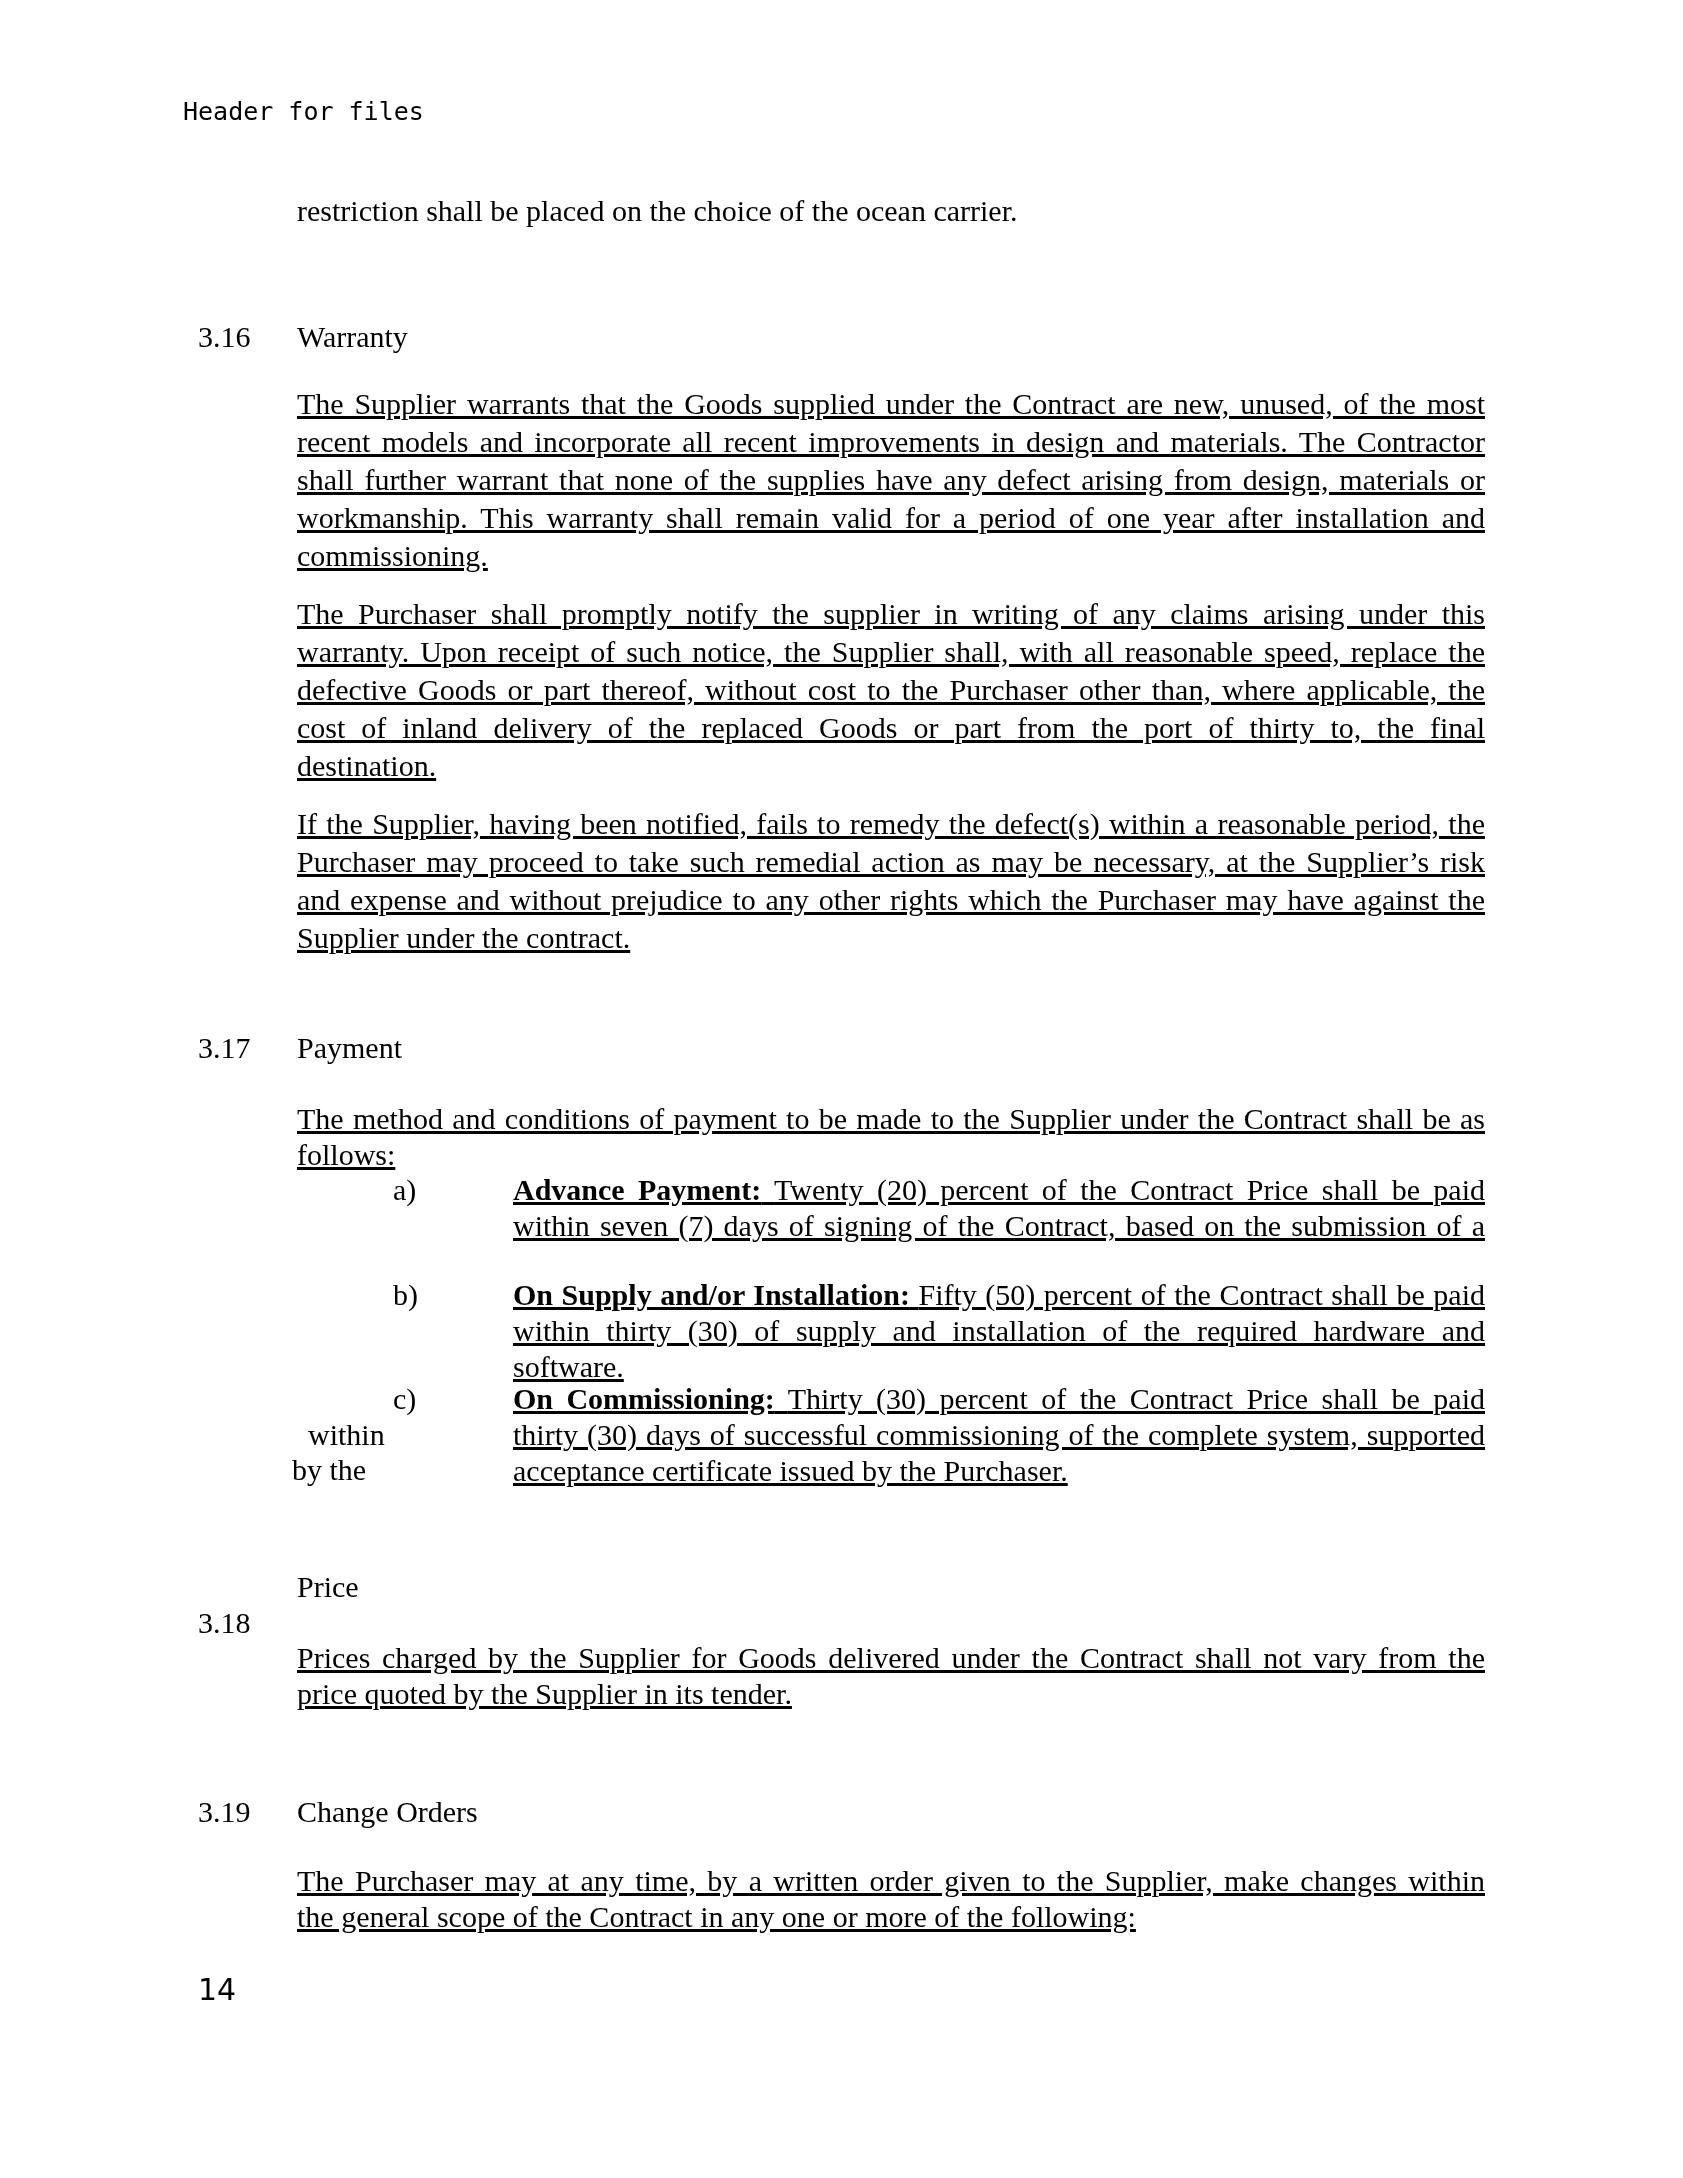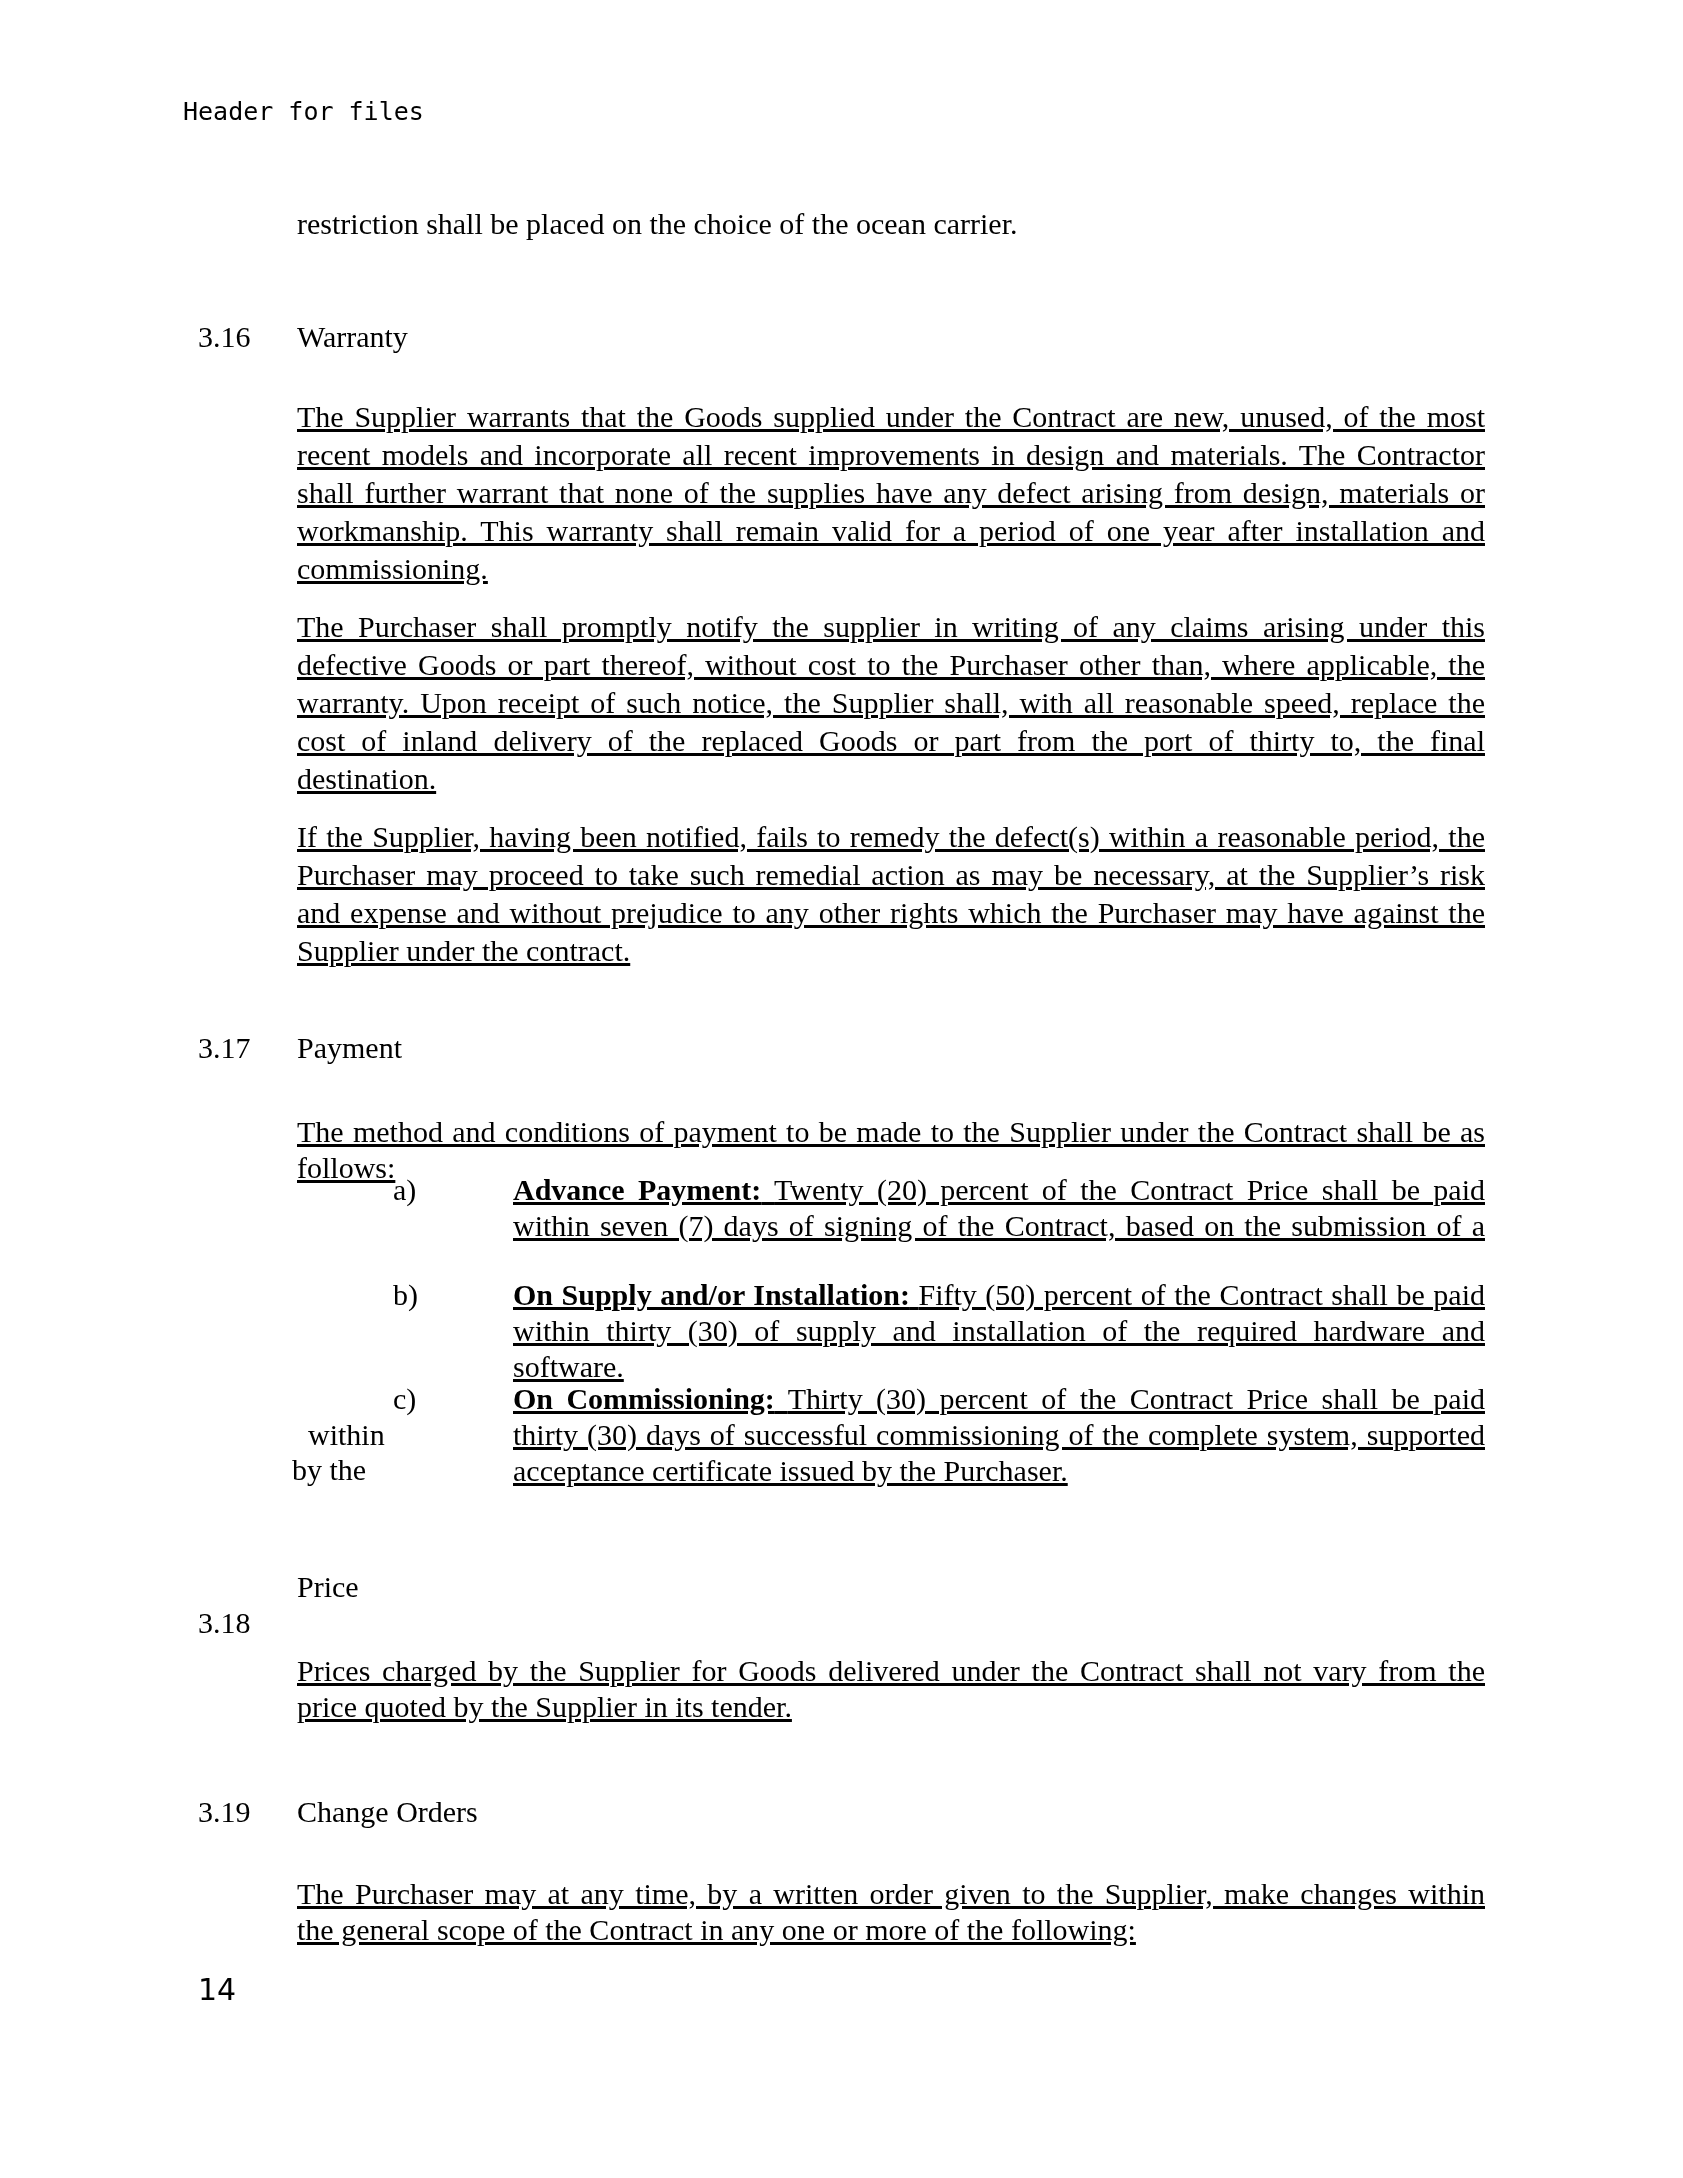--- a/index.html
+++ b/index.html
@@ -24,21 +24,21 @@
     line-height: 36px;
   }
   .secnum, .sectitle {
     font-size: 30px;
     line-height: 38px;
     white-space: nowrap;
     text-align: right;
   }
   .body38 .pline { line-height: 38px; }
   .body36 .pline { line-height: 36px; }
-  .para { font-size: 30px; margin-top: 13px; }
+  .para { font-size: 30px; }
   .pline {
     font-size: 30px;
     text-align: justify;
     text-align-last: justify;
     text-decoration: underline;
   }
   .pline.lastline { text-align-last: left; }
   .single { text-align: left; text-align-last: left; }
   .marker {
     font-size: 30px;
@@ -68,22 +68,22 @@
   <div class="abs para body38" style="left:297px; top:385px; width:1188px;">
       <div class="pline">The Supplier warrants that the Goods supplied under the Contract are new, unused, of the most</div>
       <div class="pline">recent models and incorporate all recent improvements in design and materials. The Contractor</div>
       <div class="pline">shall further warrant that none of the supplies have any defect arising from design, materials or</div>
       <div class="pline">workmanship. This warranty shall remain valid for a period of one year after installation and</div>
       <div class="pline lastline">commissioning.</div>
     </div>
 
   <div class="abs para body38" style="left:297px; top:595px; width:1188px;">
       <div class="pline">The Purchaser shall promptly notify the supplier in writing of any claims arising under this</div>
+      <div class="pline">warranty. Upon receipt of such notice, the Supplier shall, with all reasonable speed, replace the</div>
       <div class="pline">defective Goods or part thereof, without cost to the Purchaser other than, where applicable, the</div>
-      <div class="pline">warranty. Upon receipt of such notice, the Supplier shall, with all reasonable speed, replace the</div>
       <div class="pline">cost of inland delivery of the replaced Goods or part from the port of thirty to, the final</div>
       <div class="pline lastline">destination.</div>
     </div>
 
   <div class="abs para body38" style="left:297px; top:805px; width:1188px;">
       <div class="pline">If the Supplier, having been notified, fails to remedy the defect(s) within a reasonable period, the</div>
       <div class="pline">Purchaser may proceed to take such remedial action as may be necessary, at the Supplier’s risk</div>
       <div class="pline">and expense and without prejudice to any other rights which the Purchaser may have against the</div>
       <div class="pline lastline">Supplier under the contract.</div>
     </div>

